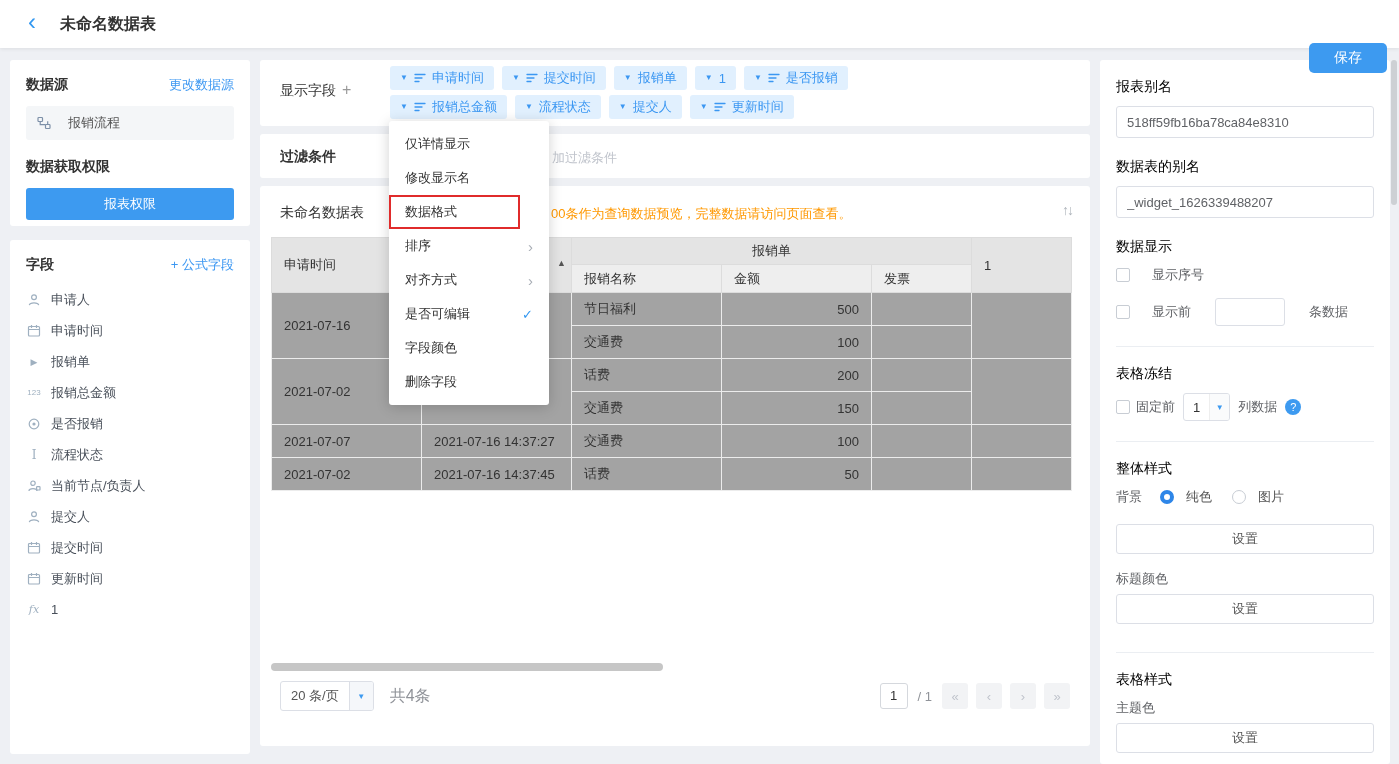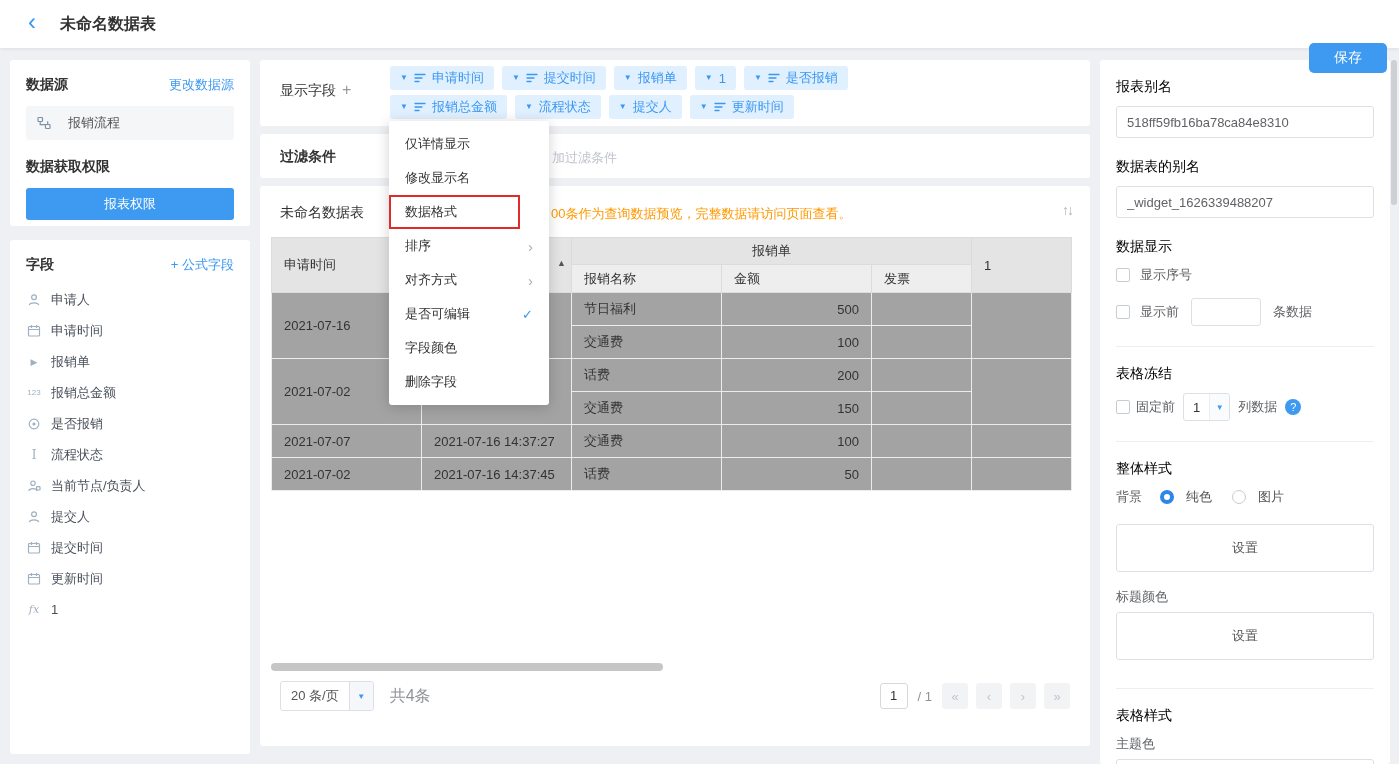--- a/index.html
+++ b/index.html
@@ -92,39 +92,39 @@
                align-items:center; justify-content:space-between; cursor:pointer; }
   .sub-arrow { color:#a8adb5; font-size:15px; }
   .check { color:#3398f1; font-size:13px; }
   .red-box { position:absolute; left:0; top:74px; width:131px; height:34px; border:2px solid #e02b2b; pointer-events:none; }
 
   
   .right-card { left:1100px; top:60px; width:290px; height:704px; padding:18px 16px; overflow:hidden; }
   .rp-title { font-size:14px; font-weight:400; color:#000000; margin-bottom:10px; }
   .rp-input { width:100%; height:32px; border:1px solid #dcdfe6; border-radius:3px; padding:0 10px;
               font-size:13px; color:#606266; margin-bottom:20px; font-family:inherit; background:#fff; }
-  .rp-check { display:flex; align-items:center; font-size:13px; color:#606266; margin-bottom:14px; gap:4px; }
+  .rp-check { display:flex; align-items:center; font-size:13px; color:#606266; margin-bottom:14px; gap:16px; }
   .cb { width:14px; height:14px; border:1px solid #c8cdd4; border-radius:2px; background:#fff;
         display:inline-block; margin-right:6px; flex:0 0 14px; cursor:pointer; }
   .rp-small-input { width:70px; height:28px; border:1px solid #dcdfe6; border-radius:3px; margin:0 8px;
                     font-family:inherit; padding:0 6px; font-size:13px; }
   .divider { border-top:1px solid #ebeef2; margin:20px 0 18px; }
   .rp-row { display:flex; align-items:center; font-size:13px; color:#606266; margin-bottom:12px; }
   .mini-select { display:inline-flex; height:28px; border:1px solid #dcdfe6; border-radius:3px; margin:0 8px;
                  overflow:hidden; align-items:center; cursor:pointer; background:#fff; }
   .ms-val { padding:0 9px; font-size:13px; color:#333; }
   .ms-caret { width:20px; height:28px; display:flex; align-items:center; justify-content:center;
               font-size:8px; color:#3d9af0; background:#fafbfc; border-left:1px solid #eee; }
   .help { width:16px; height:16px; border-radius:50%; background:#3d9af0; color:#fff; font-size:11px;
           display:inline-flex; align-items:center; justify-content:center; margin-left:8px; cursor:pointer; }
   .rp-bglabel { margin-right:18px; }
   .radio { display:inline-flex; align-items:center; gap:12px; font-size:13px; color:#555; margin-right:20px; cursor:pointer; }
   .rdot { width:14px; height:14px; border-radius:50%; border:1px solid #c8cdd4; background:#fff; flex:0 0 14px; }
   .rdot.on { border:4px solid #2e86e8; }
-  .set-btn { width:100%; height:48px; background:#fff; border:1px solid #dcdfe6; border-radius:3px;
+  .set-btn { width:100%; height:30px; background:#fff; border:1px solid #dcdfe6; border-radius:3px;
              font-size:13px; color:#555; margin:6px 0 8px; cursor:pointer; font-family:inherit; }
   .rp-sublabel { font-size:13px; color:#606266; margin-top:8px; }
 
   .vscroll { position:absolute; right:2px; top:60px; width:6px; height:145px; background:#cdd0d4;
              border-radius:3px; z-index:20; cursor:pointer; }
 </style>
 </head>
 <body>
 
 <div class="topbar">

